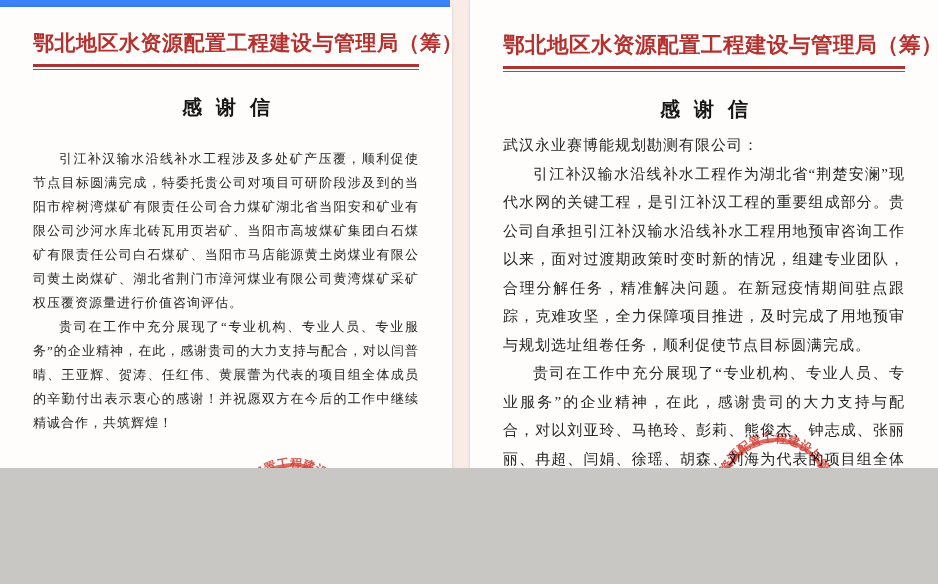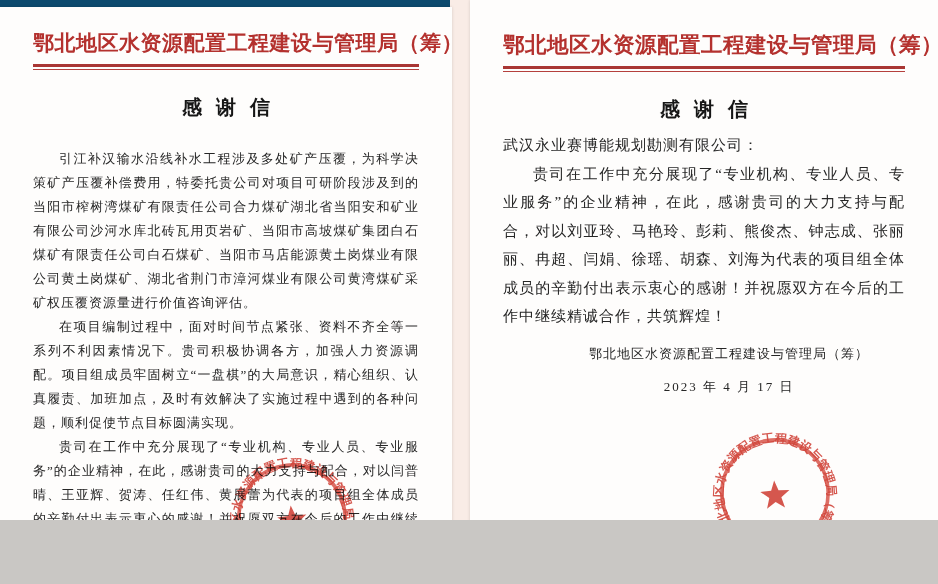--- a/index.html
+++ b/index.html
@@ -1,18 +1,18 @@
 <!DOCTYPE html>
 <html><head>
 <meta charset="utf-8">
 <style>
   html,body{margin:0;padding:0;background:#c9c7c4;}
   .stage{
-    position:relative;width:938px;height:520px;overflow:hidden;
-    background:#0c4a6e;
+    position:relative;width:938px;height:468px;overflow:hidden;
+    background:#3b82f6;
     font-family:"Liberation Serif","DejaVu Serif",serif;
   }
   .page-gap{position:absolute;left:450px;top:0;width:24px;height:584px;background:#f9ece6;}
   .page{
     position:absolute;background:#fefdfc;color:#262626;
     box-shadow:0 0 3px rgba(0,0,0,.15);
   }
   .page.left{left:0;top:7px;width:452px;height:577px;}
   .page.right{left:470px;top:0;width:468px;height:584px;}
   .inner{padding:22px 33px 0 33px;}
@@ -55,22 +55,21 @@
 
   <section class="page left">
     <div class="inner">
       <div class="letterhead">鄂北地区水资源配置工程建设与管理局（筹）</div>
       <div class="rule">
         <div class="rule-thick"></div>
         <div class="rule-thin"></div>
       </div>
       <div class="letter-title">感谢信</div>
       <div class="body">
-        <p class="para">引江补汉输水沿线补水工程涉及多处矿产压覆，为科学决策矿产压覆补偿费用，特委托贵公司对项目可研阶段涉及到的当阳市榨树湾煤矿有限责任公司合力煤矿湖北省当阳安和矿业有限公司沙河水库北砖瓦用页岩矿、当阳市高坡煤矿集团白石煤矿有限责任公司白石煤矿、当阳市马店能源黄土岗煤业有限公司黄土岗煤矿、湖北省荆门市漳河煤业有限公司黄湾煤矿采矿权压覆资源量进行价值咨询评估。</p>
-        <p class="para">在项目编制过程中，面对时间节点紧张、资料不齐全等一系列不利因素情况下。贵司积极协调各方，加强人力资源调配。项目组成员牢固树立“一盘棋”的大局意识，精心组织、认真履责、加班加点，及时有效解决了实施过程中遇到的各种问题，顺利促使节点目标圆满实现。</p>
+        <p class="para">引江补汉输水沿线补水工程涉及多处矿产压覆，顺利促使节点目标圆满完成，特委托贵公司对项目可研阶段涉及到的当阳市榨树湾煤矿有限责任公司合力煤矿湖北省当阳安和矿业有限公司沙河水库北砖瓦用页岩矿、当阳市高坡煤矿集团白石煤矿有限责任公司白石煤矿、当阳市马店能源黄土岗煤业有限公司黄土岗煤矿、湖北省荆门市漳河煤业有限公司黄湾煤矿采矿权压覆资源量进行价值咨询评估。</p>
         <p class="para">贵司在工作中充分展现了“专业机构、专业人员、专业服务”的企业精神，在此，感谢贵司的大力支持与配合，对以闫普晴、王亚辉、贺涛、任红伟、黄展蕾为代表的项目组全体成员的辛勤付出表示衷心的感谢！并祝愿双方在今后的工作中继续精诚合作，共筑辉煌！</p>
       </div>
 
     </div>
     <svg class="seal" width="126" height="126" viewBox="0 0 140 140">
       <circle cx="70" cy="70" r="59" fill="none" stroke="rgba(216,86,75,0.85)" stroke-width="4"></circle>
       <path id="arcL" d="M 25,108 A 58,58 0 1 1 115,108" fill="none"></path>
       <text font-size="13.5" fill="rgba(210,70,60,0.9)" font-weight="bold">
         <textPath href="#arcL" textLength="268">鄂北地区水资源配置工程建设与管理局（筹）</textPath>
       </text>
@@ -85,20 +84,21 @@
   <section class="page right">
     <div class="inner">
       <div class="letterhead">鄂北地区水资源配置工程建设与管理局（筹）</div>
       <div class="rule">
         <div class="rule-thick"></div>
         <div class="rule-thin"></div>
       </div>
       <div class="letter-title">感谢信</div>
       <div class="body">
         <p class="salutation">武汉永业赛博能规划勘测有限公司：</p>
+        <p class="para">引江补汉输水沿线补水工程作为湖北省“荆楚安澜”现代水网的关键工程，是引江补汉工程的重要组成部分。贵公司自承担引江补汉输水沿线补水工程用地预审咨询工作以来，面对过渡期政策时变时新的情况，组建专业团队，合理分解任务，精准解决问题。在新冠疫情期间驻点跟踪，克难攻坚，全力保障项目推进，及时完成了用地预审与规划选址组卷任务，顺利促使节点目标圆满完成。</p>
         <p class="para">贵司在工作中充分展现了“专业机构、专业人员、专业服务”的企业精神，在此，感谢贵司的大力支持与配合，对以刘亚玲、马艳玲、彭莉、熊俊杰、钟志成、张丽丽、冉超、闫娟、徐瑶、胡森、刘海为代表的项目组全体成员的辛勤付出表示衷心的感谢！并祝愿双方在今后的工作中继续精诚合作，共筑辉煌！</p>
       </div>
       <div class="sign-block">
         <div class="sign-org">鄂北地区水资源配置工程建设与管理局（筹）</div>
         <div class="sign-date">2023 年 4 月 17 日</div>
       </div>
     </div>
     <svg class="seal" width="126" height="126" viewBox="0 0 140 140">
       <circle cx="70" cy="70" r="59" fill="none" stroke="rgba(216,86,75,0.85)" stroke-width="4"></circle>
       <path id="arcR" d="M 25,108 A 58,58 0 1 1 115,108" fill="none"></path>

